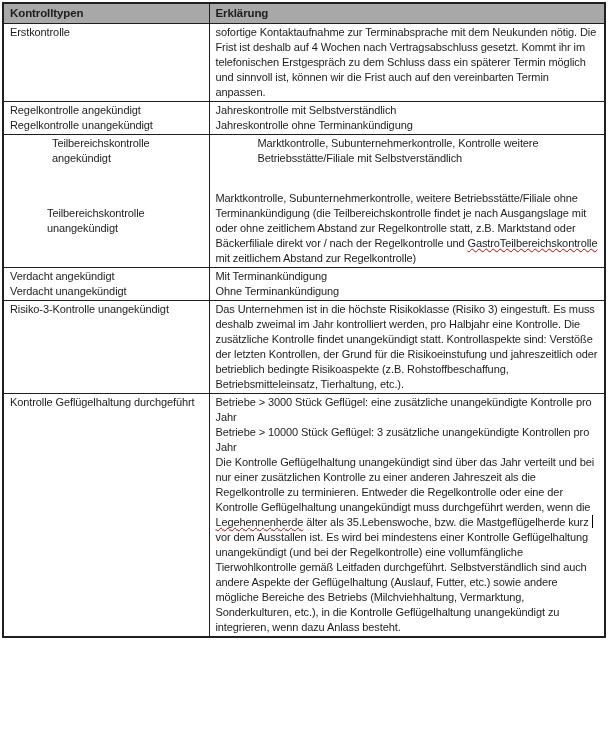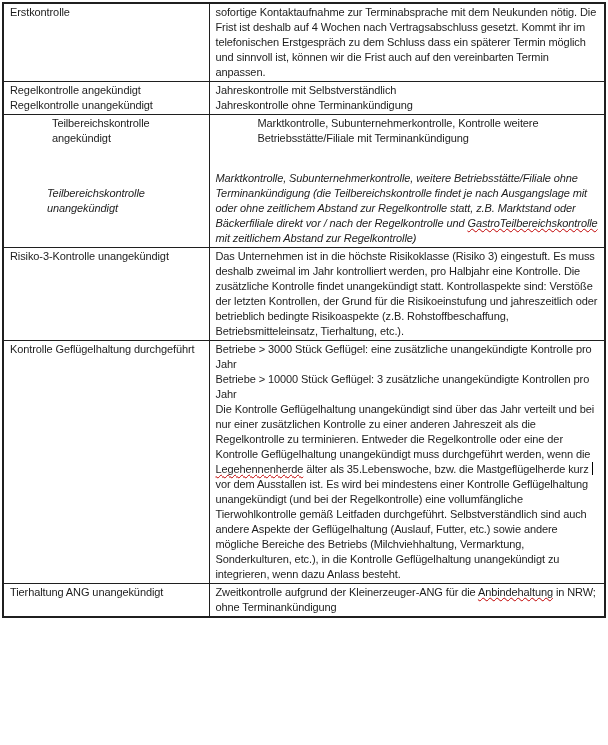--- a/index.html
+++ b/index.html
@@ -36,21 +36,21 @@
     overflow-wrap:break-word;
   }
   th{
     background:var(--header-bg);
     font-weight:bold;
     font-size:11.5px;
     padding:2px 6px;
   }
   
   tr.joined-top td{border-bottom:none;padding-bottom:24px;padding-left:48px;}
-  tr.joined-bottom td{border-top:none;font-style:italic;}
+  tr.joined-bottom td{border-top:none;}
   tr.joined-bottom td.type-cell{padding-top:16px;padding-left:43px;}
   .spell{
     text-decoration:underline;
     text-decoration-style:wavy;
     text-decoration-color:var(--spell);
     text-decoration-thickness:1px;
     text-decoration-skip-ink:none;
   }
   .caret{
     display:inline-block;
@@ -62,45 +62,51 @@
 </head>
 <body>
 
 <table class="kontroll">
   <colgroup>
       <col class="c-type">
       <col class="c-expl">
     </colgroup>
   <tbody>
     <tr>
+      <th class="cell">Kontrolltypen</th>
+      <th class="cell">Erklärung</th>
+    </tr>
+    <tr>
       <td class="cell type-cell">Erstkontrolle</td>
       <td class="cell expl-cell">sofortige Kontaktaufnahme zur Terminabsprache mit dem Neukunden nötig. Die Frist ist deshalb auf 4 Wochen nach Vertragsabschluss gesetzt. Kommt ihr im telefonischen Erstgespräch zu dem Schluss dass ein späterer Termin möglich und sinnvoll ist, können wir die Frist auch auf den vereinbarten Termin anpassen.</td>
     </tr>
     <tr>
       <td class="cell type-cell">Regelkontrolle angekündigt
 Regelkontrolle unangekündigt</td>
       <td class="cell expl-cell">Jahreskontrolle mit Selbstverständlich
 Jahreskontrolle ohne Terminankündigung</td>
     </tr>
     <tr class="joined-top">
       <td class="cell type-cell">Teilbereichskontrolle angekündigt</td>
-      <td class="cell expl-cell">Marktkontrolle, Subunternehmerkontrolle, Kontrolle weitere Betriebsstätte/Filiale mit Terminankündigung</td>
+      <td class="cell expl-cell">Marktkontrolle, Subunternehmerkontrolle, Kontrolle weitere Betriebsstätte/Filiale mit Selbstverständlich</td>
     </tr>
     <tr class="joined-bottom">
       <td class="cell type-cell">Teilbereichskontrolle unangekündigt</td>
       <td class="cell expl-cell">Marktkontrolle, Subunternehmerkontrolle, weitere Betriebsstätte/Filiale ohne Terminankündigung (die Teilbereichskontrolle findet je nach Ausgangslage mit oder ohne zeitlichem Abstand zur Regelkontrolle statt, z.B. Marktstand oder Bäckerfiliale direkt vor / nach der Regelkontrolle und <span class="spell">GastroTeilbereichskontrolle</span> mit zeitlichem Abstand zur Regelkontrolle)</td>
+    </tr>
+    <tr>
+      <td class="cell type-cell">Verdacht angekündigt
+Verdacht unangekündigt</td>
+      <td class="cell expl-cell">Mit Terminankündigung
+Ohne Terminankündigung</td>
     </tr>
     <tr>
       <td class="cell type-cell">Risiko-3-Kontrolle unangekündigt</td>
       <td class="cell expl-cell">Das Unternehmen ist in die höchste Risikoklasse (Risiko 3) eingestuft. Es muss deshalb zweimal im Jahr kontrolliert werden, pro Halbjahr eine Kontrolle. Die zusätzliche Kontrolle findet unangekündigt statt. Kontrollaspekte sind: Verstöße der letzten Kontrollen, der Grund für die Risikoeinstufung und jahreszeitlich oder betrieblich bedingte Risikoaspekte (z.B. Rohstoffbeschaffung, Betriebsmitteleinsatz, Tierhaltung, etc.).</td>
     </tr>
     <tr>
       <td class="cell type-cell">Kontrolle Geflügelhaltung durchgeführt</td>
       <td class="cell expl-cell">Betriebe &gt; 3000 Stück Geflügel: eine zusätzliche unangekündigte Kontrolle pro Jahr
 Betriebe &gt; 10000 Stück Geflügel: 3 zusätzliche unangekündigte Kontrollen pro Jahr
 Die Kontrolle Geflügelhaltung unangekündigt sind über das Jahr verteilt und bei nur einer zusätzlichen Kontrolle zu einer anderen Jahreszeit als die Regelkontrolle zu terminieren. Entweder die Regelkontrolle oder eine der Kontrolle Geflügelhaltung unangekündigt muss durchgeführt werden, wenn die <span class="spell">Legehennenherde</span> älter als 35.Lebenswoche, bzw. die Mastgeflügelherde kurz <span class="caret"></span>vor dem Ausstallen ist. Es wird bei mindestens einer Kontrolle Geflügelhaltung unangekündigt (und bei der Regelkontrolle) eine vollumfängliche Tierwohlkontrolle gemäß Leitfaden durchgeführt. Selbstverständlich sind auch andere Aspekte der Geflügelhaltung (Auslauf, Futter, etc.) sowie andere mögliche Bereiche des Betriebs (Milchviehhaltung, Vermarktung, Sonderkulturen, etc.), in die Kontrolle Geflügelhaltung unangekündigt zu integrieren, wenn dazu Anlass besteht.</td>
     </tr>
-    <tr>
-      <td class="cell type-cell">Tierhaltung ANG unangekündigt</td>
-      <td class="cell expl-cell">Zweitkontrolle aufgrund der Kleinerzeuger-ANG für die <span class="spell">Anbindehaltung</span> in NRW; ohne Terminankündigung</td>
-    </tr>
   </tbody>
 </table>
 
 </body></html>

